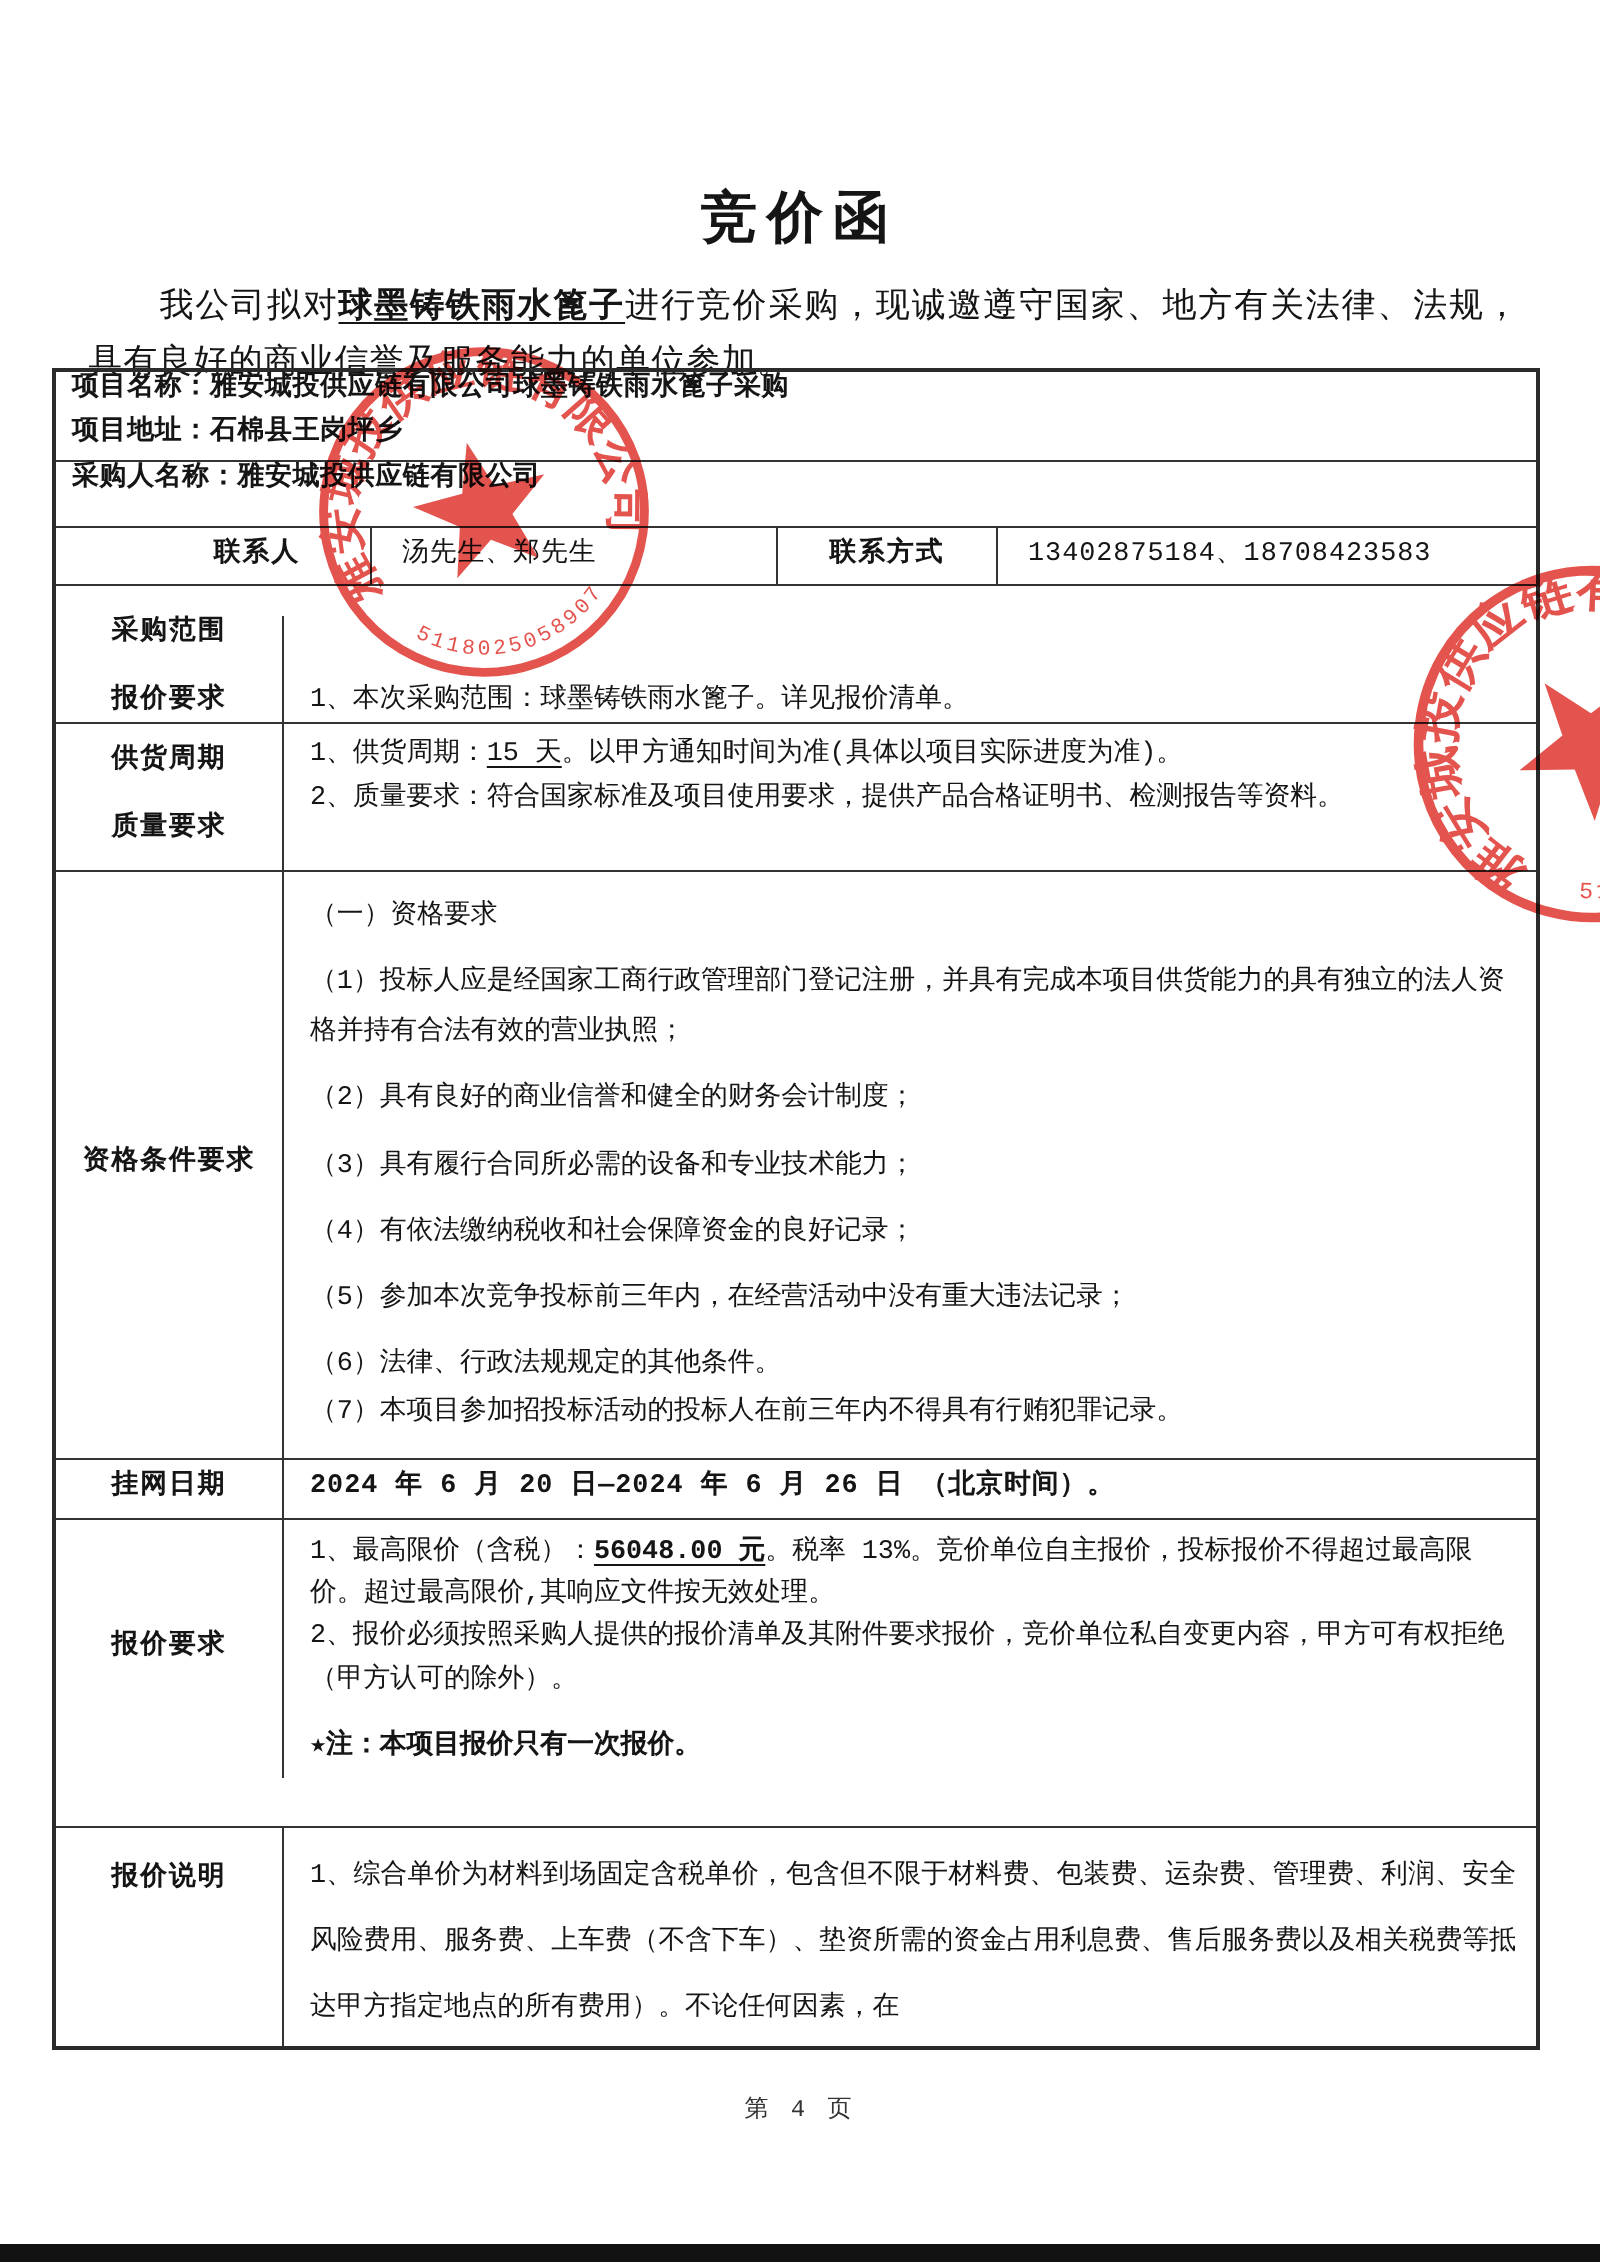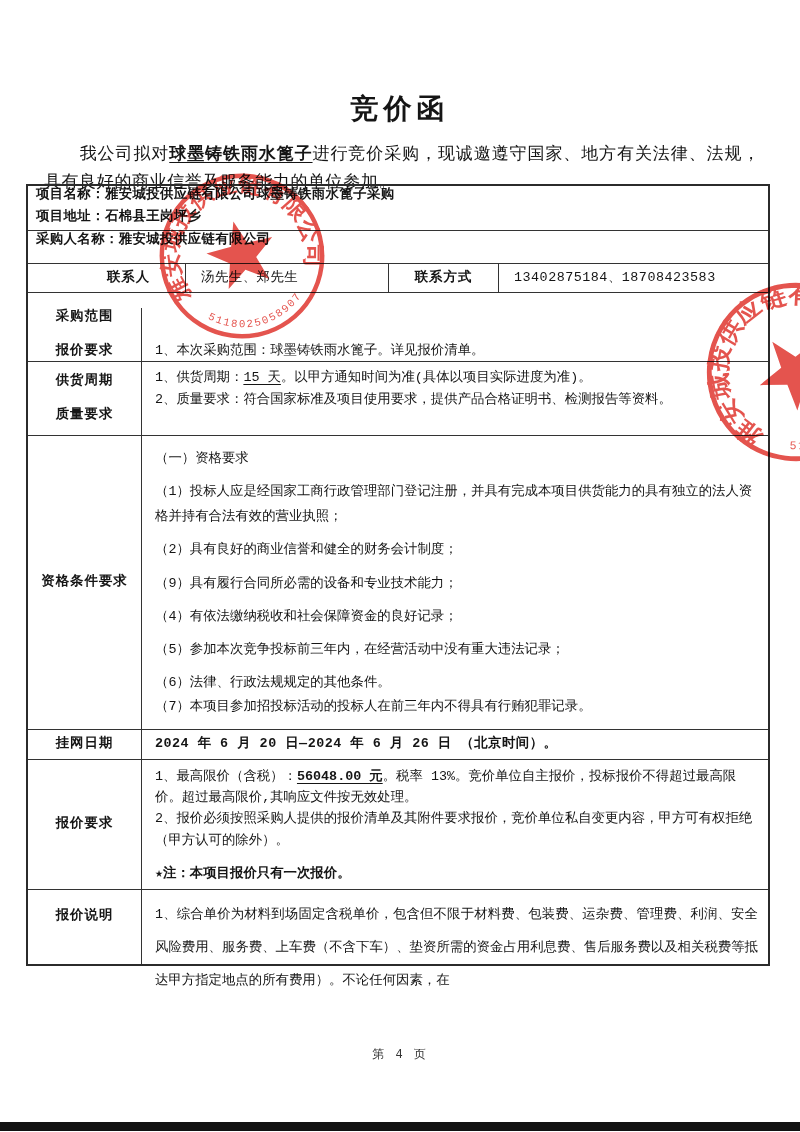--- a/index.html
+++ b/index.html
@@ -10,21 +10,21 @@
          text-indent:2.1em;letter-spacing:0.6px;}
   .u{text-decoration:underline;text-underline-offset:3px;}
   .b{font-weight:bold;}
   .doc-table{position:absolute;left:26px;top:184px;width:744px;box-sizing:border-box;
              border:2px solid #2b2b2b;font-size:13.4px;line-height:1.4;}
   .tr{display:flex;border-top:1.5px solid #333;box-sizing:border-box;}
   .tr.no-top{border-top:none;}
   .full{align-items:flex-start;padding-left:8px;font-weight:bold;letter-spacing:0.4px;}
   .r1{height:22px;} .r2{height:22px;} .r3{height:33px;} .r4{height:29px;padding-left:44px;}
   .r5{height:69px;align-items:flex-end;} .r6{height:74px;} .r7{height:294px;} .r8{height:30px;}
-  .r9{height:130px;} .r10{height:75px;}
+  .r9{height:130px;} .r10{height:110px;margin-top:24px;}
   .cell{box-sizing:border-box;}
   .lab{flex:none;display:flex;flex-direction:column;align-items:center;justify-content:center;
        text-align:center;font-weight:bold;border-right:1.5px solid #333;letter-spacing:1px;}
   .w1{width:114px;} .w2{width:203px;border-right:1.5px solid #333;} .w3{width:110px;} .w4{flex:1;}
   .val{display:flex;align-items:center;padding-left:15px;letter-spacing:0.5px;}
   .cont{flex:1;padding:0 10px 0 13px;}
   .lab.two{gap:15px;}
   .top1{display:flex;align-items:flex-start;padding-top:7px;}
   .cont p{margin:0;}
   .r6 .cont{padding-top:5px;line-height:1.62;}
@@ -94,21 +94,21 @@
         <p>2、质量要求：符合国家标准及项目使用要求，提供产品合格证明书、检测报告等资料。</p>
       </div>
     </div>
 
     <div class="tr r7">
       <div class="cell lab w1">资格条件要求</div>
       <div class="cell cont">
         <p class="qline">（一）资格要求</p>
         <p class="qline">（1）投标人应是经国家工商行政管理部门登记注册，并具有完成本项目供货能力的具有独立的法人资格并持有合法有效的营业执照；</p>
         <p class="qline">（2）具有良好的商业信誉和健全的财务会计制度；</p>
-        <p class="qline">（9）具有履行合同所必需的设备和专业技术能力；</p>
+        <p class="qline">（3）具有履行合同所必需的设备和专业技术能力；</p>
         <p class="qline">（4）有依法缴纳税收和社会保障资金的良好记录；</p>
         <p class="qline">（5）参加本次竞争投标前三年内，在经营活动中没有重大违法记录；</p>
         <p class="qtight">（6）法律、行政法规规定的其他条件。</p>
         <p class="qtight">（7）本项目参加招投标活动的投标人在前三年内不得具有行贿犯罪记录。</p>
       </div>
     </div>
 
     <div class="tr r8">
       <div class="cell lab w1">挂网日期</div>
       <div class="cell cont">2024 年 6 月 20 日—2024 年 6 月 26 日 （北京时间）。</div>

